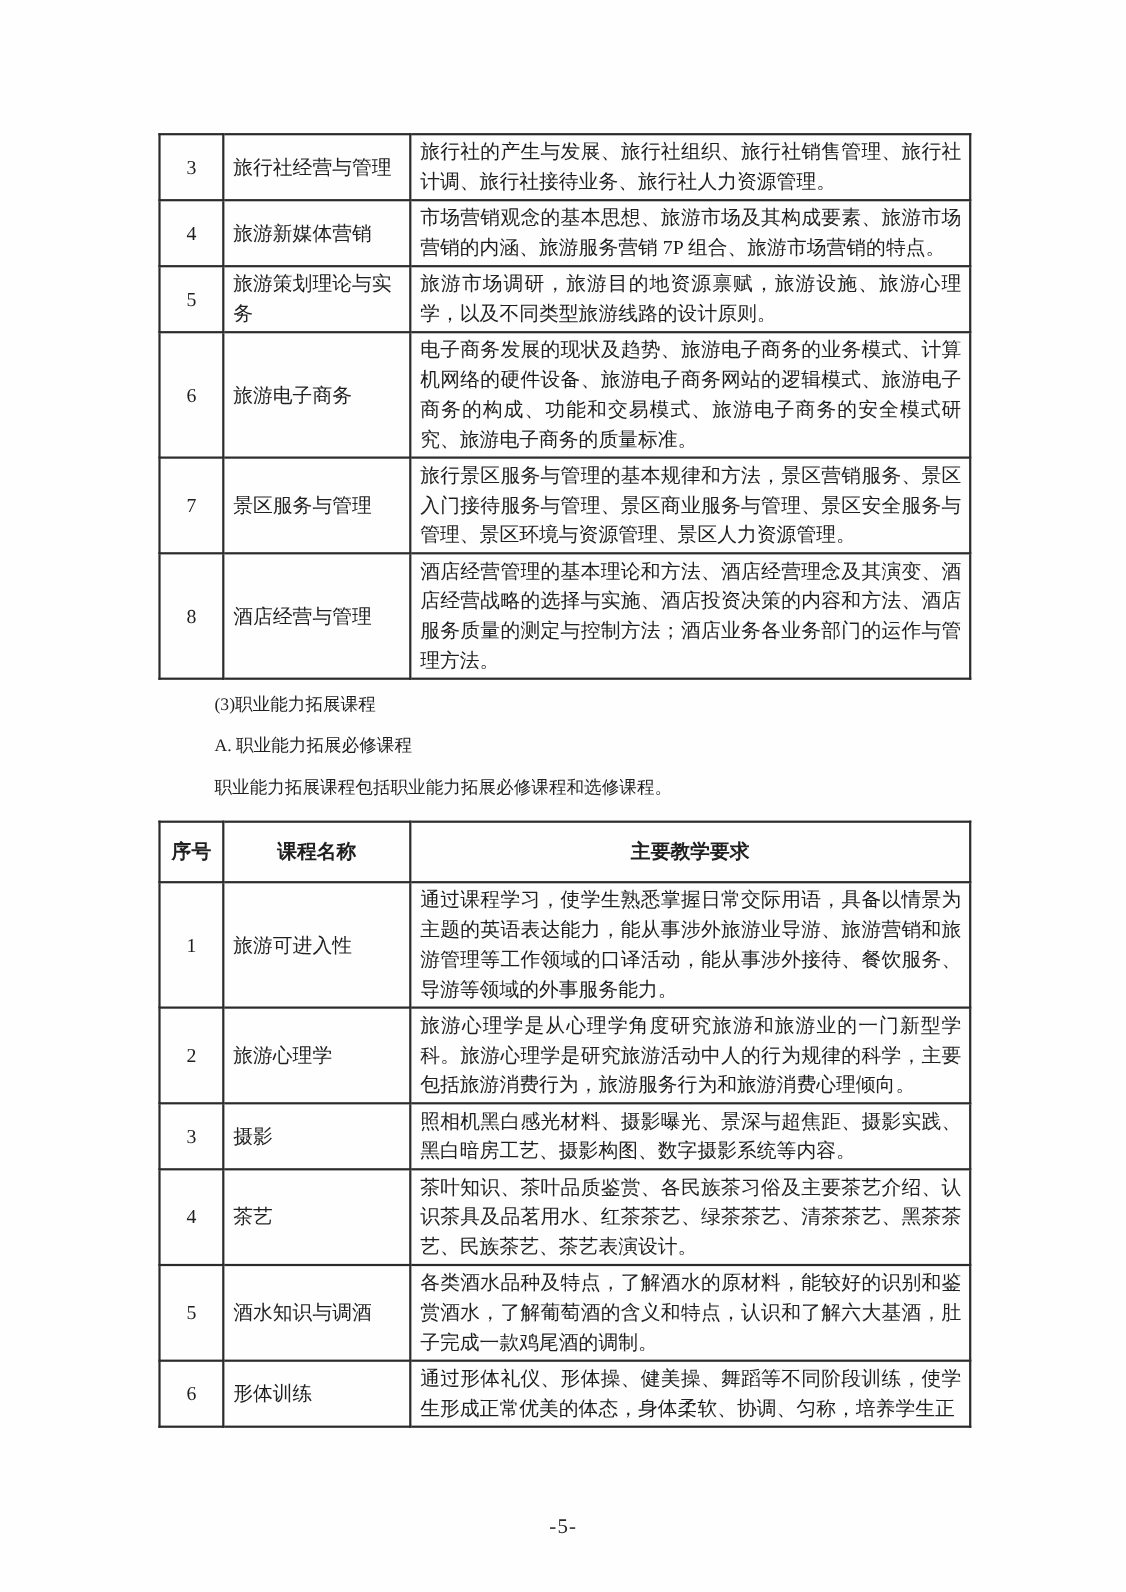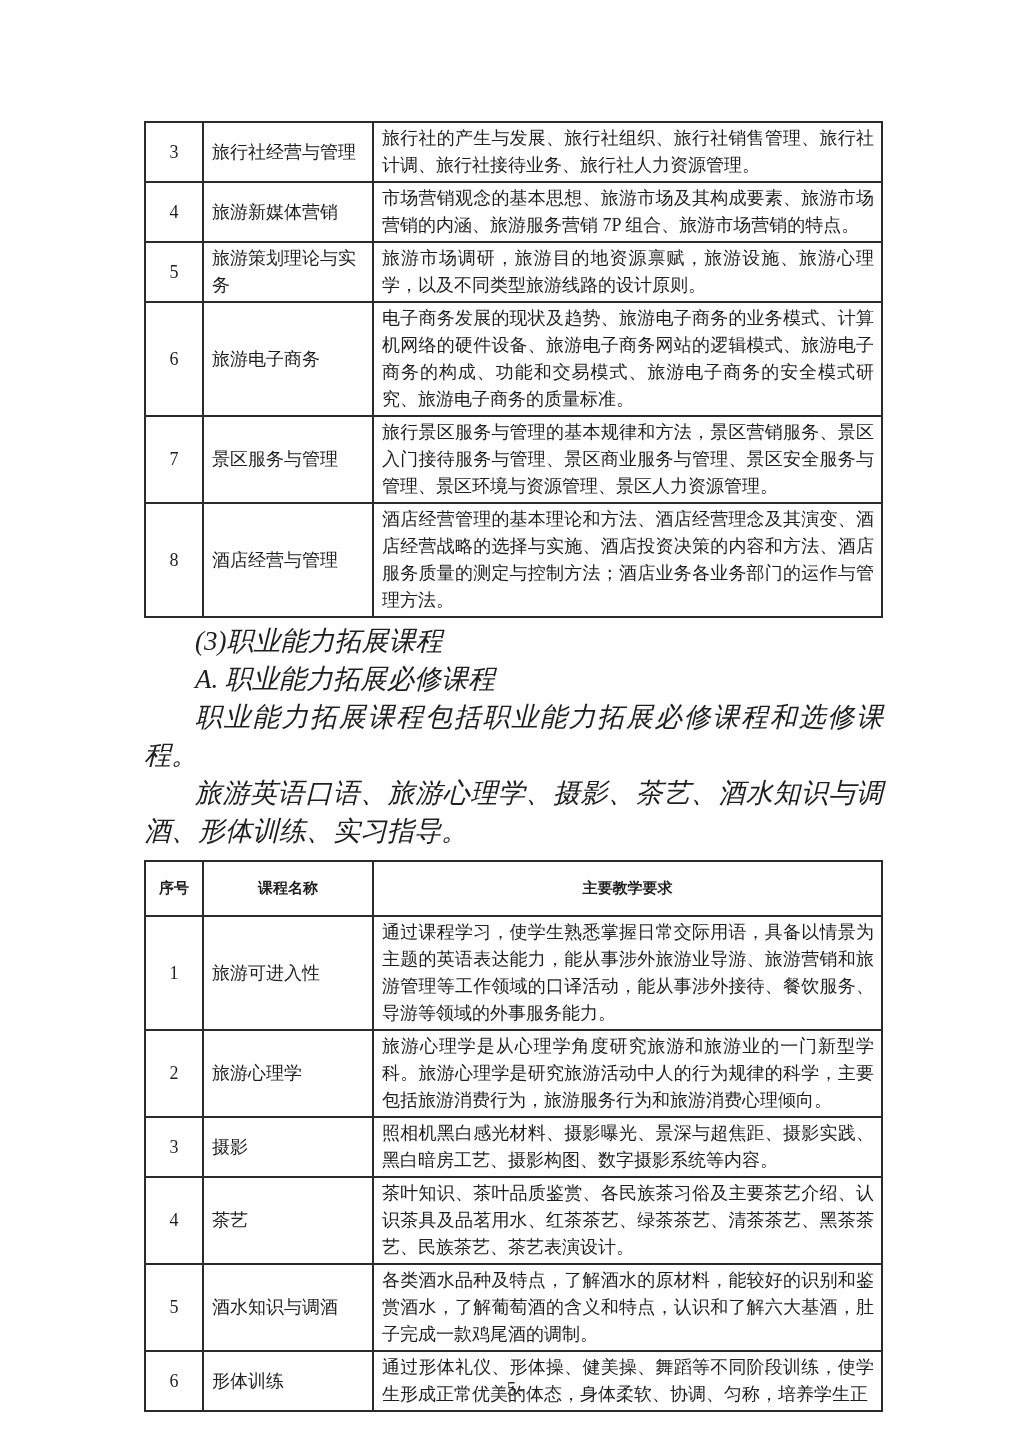--- a/index.html
+++ b/index.html
@@ -46,31 +46,30 @@
   }
   td.desc-cell {
     text-align: justify;
     text-justify: inter-ideograph;
     vertical-align: middle;
     padding: 2px 7px 2px 8px;
     line-height: 27px;
   }
   thead th {
     font-weight: bold;
-    font-size: 15px;
+    font-size: 18px;
     text-align: center;
     vertical-align: middle;
     padding: 13px 4px;
     line-height: 27px;
   }
   .section {
     margin: 4px 0 10px 0;
-    font-size: 27px;
+    font-size: 16px;
     line-height: 38px;
-    font-style: italic;
   }
   .section p {
     margin: 0;
     text-align: justify;
     text-justify: inter-ideograph;
   }
   .section p.indent { text-indent: 51px; }
   .page-number {
     position: absolute;
     top: 1378px;
@@ -124,21 +123,20 @@
           <td class="course-cell">酒店经营与管理</td>
           <td class="desc-cell">酒店经营管理的基本理论和方法、酒店经营理念及其演变、酒店经营战略的选择与实施、酒店投资决策的内容和方法、酒店服务质量的测定与控制方法；酒店业务各业务部门的运作与管理方法。</td>
         </tr>
       </tbody>
     </table>
 
     <div class="section">
       <p class="indent">(3)职业能力拓展课程</p>
       <p class="indent">A. 职业能力拓展必修课程</p>
       <p class="indent">职业能力拓展课程包括职业能力拓展必修课程和选修课程。</p>
-      <p class="indent">旅游英语口语、旅游心理学、摄影、茶艺、酒水知识与调酒、形体训练、实习指导。</p>
     </div>
 
     <table class="doc-table">
       <colgroup>
           <col class="c-no">
           <col class="c-course">
           <col class="c-desc">
         </colgroup>
       <thead>
         <tr>

